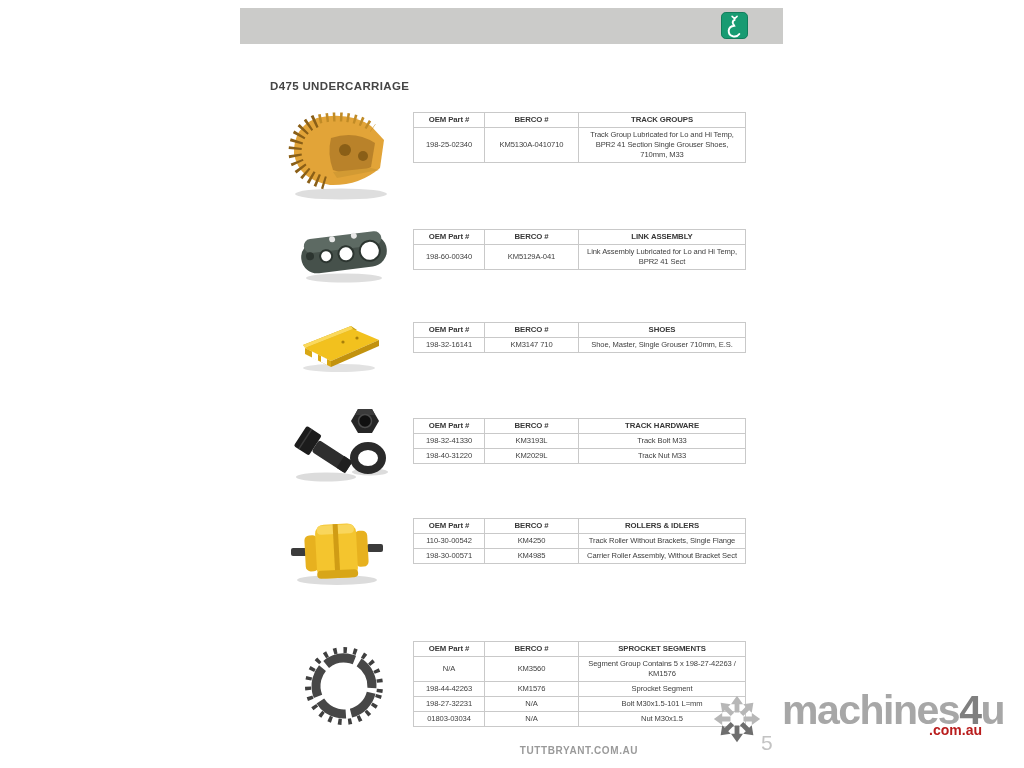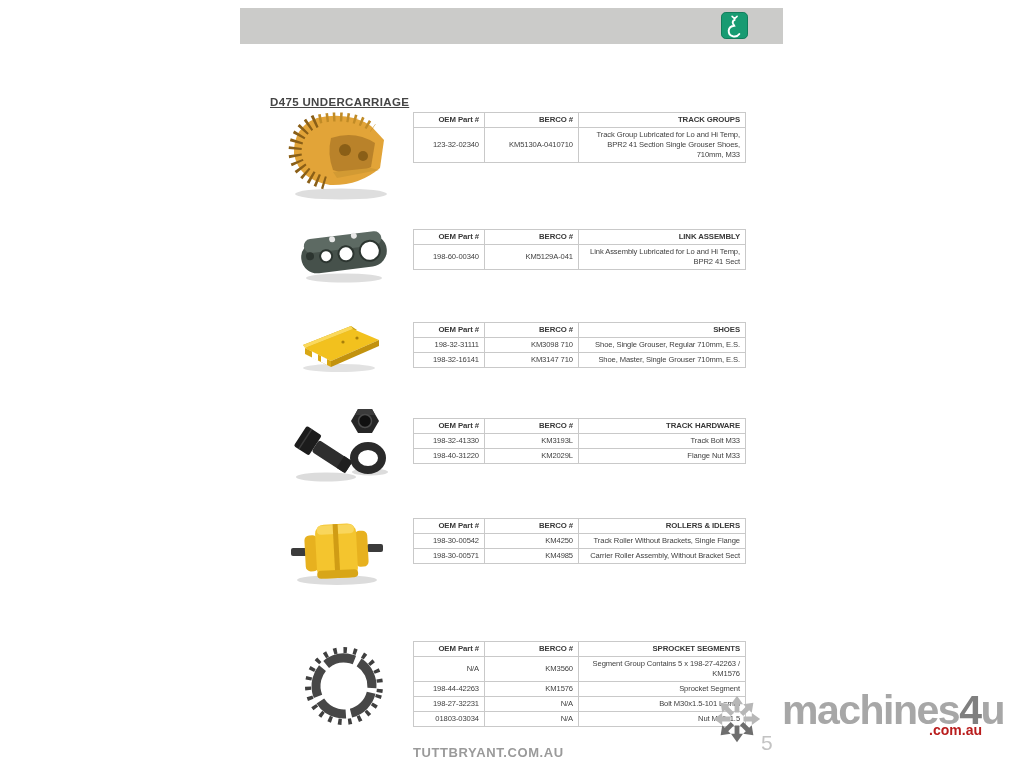--- a/index.html
+++ b/index.html
@@ -5,56 +5,56 @@
   * { margin:0; padding:0; box-sizing:border-box; }
   html,body { background:#fff; }
   body { font-family:"Liberation Sans", sans-serif; }
   .page { position:relative; width:1024px; height:768px; background:#fff; overflow:hidden; }
 
   
   .topbar { position:absolute; left:240px; top:8px; width:543px; height:36px; background:#cbcbc9; }
   .logo-badge { position:absolute; right:35px; top:4px; width:27px; height:27px; }
 
   
-  .page-title { position:absolute; left:270px; top:96px; font-size:11.5px; font-weight:bold;
-                color:#454545; letter-spacing:.35px;text-decoration:underline; }
+  .page-title { position:absolute; left:270px; top:80px; font-size:11.5px; font-weight:bold;
+                color:#454545; letter-spacing:.35px; }
 
   
   .part-img { position:absolute; }
   .img-1 { left:283px; top:110px; }
   .img-2 { left:298px; top:222px; }
   .img-3 { left:291px; top:318px; }
   .img-4 { left:292px; top:400px; }
   .img-5 { left:289px; top:512px; }
   .img-6 { left:294px; top:636px; }
 
   
   table.parts { position:absolute; left:413px; width:332px; border-collapse:collapse;
                 table-layout:fixed; background:#fff; }
   .t-1 { top:112px; } .t-2 { top:229px; } .t-3 { top:322px; }
   .t-4 { top:418px; } .t-5 { top:518px; } .t-6 { top:641px; }
   table.parts th, table.parts td {
-      border:1px solid #c9c9c9; padding:2px 5px; text-align:right; vertical-align:middle;
+      border:1px solid #c9c9c9; padding:2px 5px; text-align:center; vertical-align:middle;
       font-size:7.6px; line-height:10px; color:#3e3e3e; letter-spacing:-.1px;
       overflow:hidden; }
   table.parts th { font-weight:bold; color:#383838; font-size:7.8px; height:14px; }
   table.parts td { height:14px; font-weight:normal; }
 
   
   .watermark { position:absolute; left:712px; top:690px; display:flex; align-items:flex-start; z-index:6; }
   .wm-star { margin-top:4px; }
   .wm-textwrap { margin-left:20px; }
   .wm-text { font-size:41px; font-weight:bold; color:#a7a7a7; letter-spacing:-1.5px; line-height:40px; }
   .wm-text .wm-4 { color:#7f7f7f; }
   .wm-domain { text-align:right; font-size:14px; font-weight:bold; color:#b91c1c;
                margin-top:-8px; padding-right:22px; letter-spacing:0; }
 
   
-  .footer-url { position:absolute; left:413px; top:745px; width:332px; text-align:left;
-                font-size:13px; font-weight:bold; color:#9a9a9a; letter-spacing:.6px; z-index:7; }
+  .footer-url { position:absolute; left:413px; top:745px; width:332px; text-align:center;
+                font-size:10px; font-weight:bold; color:#9a9a9a; letter-spacing:.6px; z-index:7; }
   .page-num { position:absolute; left:761px; top:731px; font-size:21px; color:#c3c3c3; z-index:7; }
 </style>
 </head>
 <body>
 
 <div class="page">
 
   <div class="topbar">
     <div class="logo-badge">
       <svg viewBox="0 0 28 28" width="27" height="27">
@@ -163,21 +163,21 @@
       </colgroup>
     <thead>
       <tr>
         <th>OEM Part #</th>
         <th>BERCO #</th>
         <th>TRACK GROUPS</th>
       </tr>
     </thead>
     <tbody>
       <tr>
-        <td>123-32-02340</td>
+        <td>198-25-02340</td>
         <td>KM5130A-0410710</td>
         <td>Track Group Lubricated for Lo and Hi Temp, BPR2 41 Section Single Grouser Shoes, 710mm, M33</td>
       </tr>
     </tbody>
   </table>
 
   <table class="parts t-2">
     <colgroup>
         <col style="width:71px">
         <col style="width:94px">
@@ -207,25 +207,20 @@
       </colgroup>
     <thead>
       <tr>
         <th>OEM Part #</th>
         <th>BERCO #</th>
         <th>SHOES</th>
       </tr>
     </thead>
     <tbody>
       <tr>
-        <td>198-32-31111</td>
-        <td>KM3098 710</td>
-        <td>Shoe, Single Grouser, Regular 710mm, E.S.</td>
-      </tr>
-      <tr>
         <td>198-32-16141</td>
         <td>KM3147 710</td>
         <td>Shoe, Master, Single Grouser 710mm, E.S.</td>
       </tr>
     </tbody>
   </table>
 
   <table class="parts t-4">
     <colgroup>
         <col style="width:71px">
@@ -241,41 +236,41 @@
     </thead>
     <tbody>
       <tr>
         <td>198-32-41330</td>
         <td>KM3193L</td>
         <td>Track Bolt M33</td>
       </tr>
       <tr>
         <td>198-40-31220</td>
         <td>KM2029L</td>
-        <td>Flange Nut M33</td>
+        <td>Track Nut M33</td>
       </tr>
     </tbody>
   </table>
 
   <table class="parts t-5">
     <colgroup>
         <col style="width:71px">
         <col style="width:94px">
         <col style="width:167px">
       </colgroup>
     <thead>
       <tr>
         <th>OEM Part #</th>
         <th>BERCO #</th>
         <th>ROLLERS &amp; IDLERS</th>
       </tr>
     </thead>
     <tbody>
       <tr>
-        <td>198-30-00542</td>
+        <td>110-30-00542</td>
         <td>KM4250</td>
         <td>Track Roller Without Brackets, Single Flange</td>
       </tr>
       <tr>
         <td>198-30-00571</td>
         <td>KM4985</td>
         <td>Carrier Roller Assembly, Without Bracket Sect</td>
       </tr>
     </tbody>
   </table>

